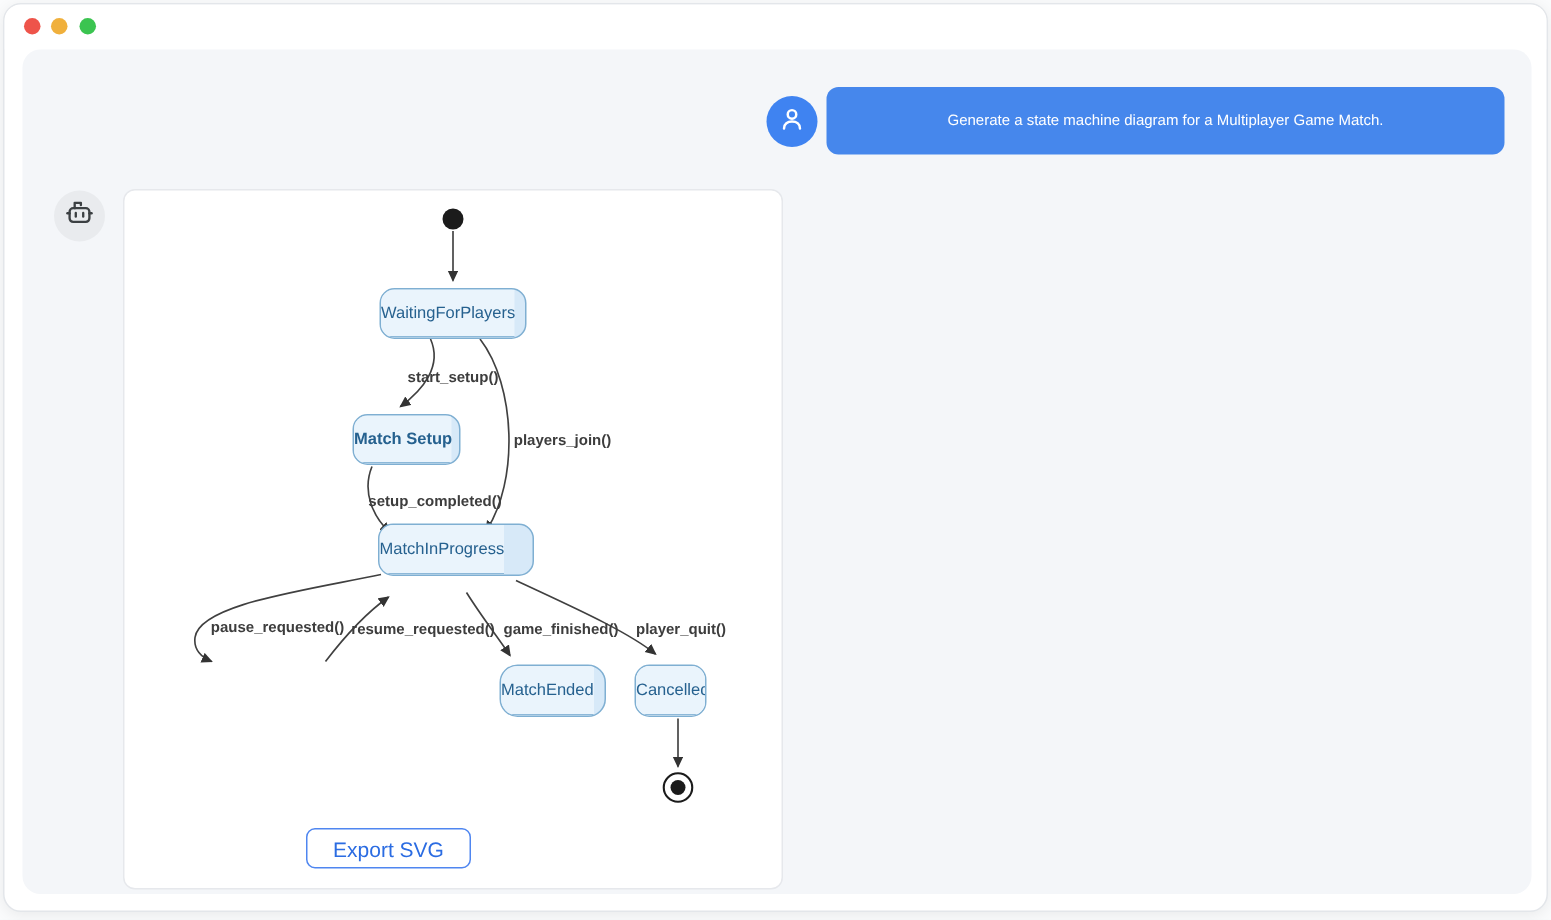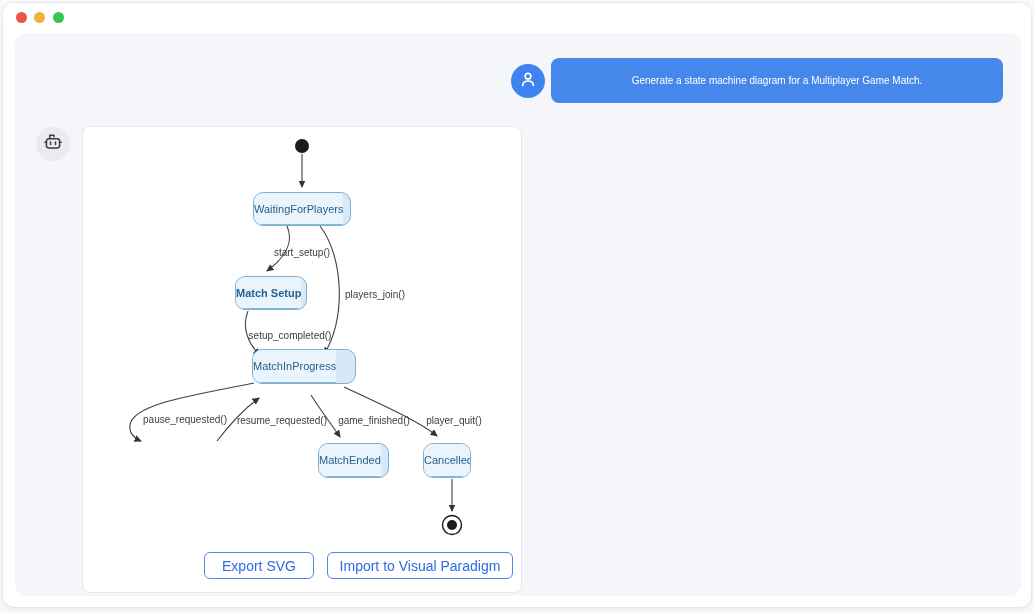--- a/index.html
+++ b/index.html
@@ -41,21 +41,21 @@
     background:#d7e9f8; overflow:hidden; display:flex; flex-direction:row;
   }
   .state .st-title {
     flex:0 0 19px; background:#eaf4fc; border-bottom:1px solid #8db8d8;
     display:flex; align-items:center; justify-content:center;
     font-size:11px; color:#26618f; white-space:nowrap;
   }
   .state .st-body { flex:1; }
   .tr-label {
     position:absolute; transform:translate(-50%,-50%);
-    font-size:10px; font-weight:normal; color:#3d3d3d; white-space:nowrap;
+    font-size:10px; font-weight:bold; color:#3d3d3d; white-space:nowrap;
   }
   
   .act-btn {
     position:absolute; top:425px; height:27px; background:#ffffff;
     border:1px solid #4f86f0; border-radius:6px; color:#2563. ;
     color:#2b6ce2; font-size:14px; font-weight:400;
     display:flex; align-items:center; justify-content:center; cursor:pointer;
     font-family:"Liberation Sans", sans-serif;
   }
   #btn-export { left:121px; width:110px; }
@@ -131,35 +131,34 @@
         <div class="st-body"></div>
       </div>
       <div class="state" style="left:152px; top:149px; width:72px; height:34px;font-weight:bold;">
         <div class="st-title">Match Setup</div>
         <div class="st-body"></div>
       </div>
       <div class="state" style="left:169px; top:222px; width:104px; height:35px;">
         <div class="st-title">MatchInProgress</div>
         <div class="st-body"></div>
       </div>
-      <div class="state" style="left:235px; top:316px; width:71px; height:35px;">
+      <div class="state" style="left:250px; top:316px; width:71px; height:35px;border-radius:12px;">
         <div class="st-title">MatchEnded</div>
         <div class="st-body"></div>
       </div>
       <div class="state" style="left:340px; top:316px; width:48px; height:35px;">
         <div class="st-title">Cancelled</div>
         <div class="st-body"></div>
       </div>
 
       <span class="tr-label" style="left:219px; top:125px;">start_setup()</span>
       <span class="tr-label" style="left:292px; top:167px;">players_join()</span>
       <span class="tr-label" style="left:207px; top:208px;">setup_completed()</span>
       <span class="tr-label" style="left:102px;  top:292px;">pause_requested()</span>
       <span class="tr-label" style="left:199px; top:293px;">resume_requested()</span>
       <span class="tr-label" style="left:291px; top:293px;">game_finished()</span>
       <span class="tr-label" style="left:371px; top:293px;">player_quit()</span>
     </div>
 
     <button class="act-btn" id="btn-export">Export SVG</button>
-    <button class="act-btn" id="btn-import">Import to Visual Paradigm</button>
   </div>
 
 </div>
 
 </body></html>

